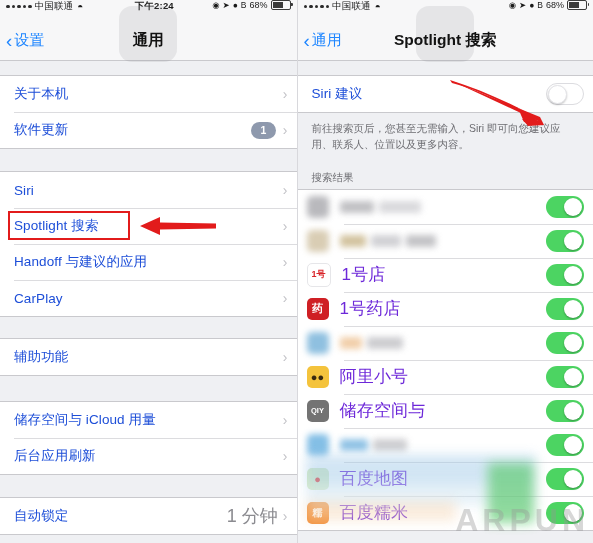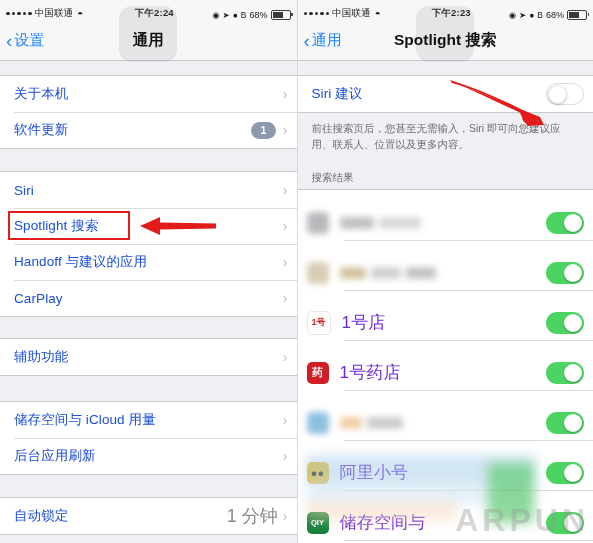--- a/index.html
+++ b/index.html
@@ -7,21 +7,21 @@
     width:593px;height:543px;overflow:hidden;background:#ffffff;
     font-family:"Liberation Sans","DejaVu Sans",sans-serif;
     -webkit-font-smoothing:antialiased;
   }
   .stage{position:relative;width:593px;height:543px;display:flex;}
   .panel{position:relative;width:296px;height:543px;background:#ffffff;overflow:hidden;}
   .panel.left{width:297px;border-right:1px solid #d8d8dc;}
 
   
   .statusbar{
-    height:20px;background:#f7f7f8;display:flex;align-items:flex-end;
+    height:20px;background:#f7f7f8;display:flex;align-items:flex-start;
     padding:0 6px;font-size:9.5px;color:#1a1a1a;position:relative;
   }
   .sb-left{display:flex;align-items:center;gap:3px;}
   .dots{display:flex;gap:2px;align-items:center;}
   .dot{width:3.5px;height:3.5px;border-radius:50%;background:#2b2b2b;display:block;}
   .carrier{font-size:9.5px;letter-spacing:.2px;}
   .wifi{font-size:10px;line-height:1;margin-left:1px;}
   .sb-center{position:absolute;left:12px;right:0;text-align:center;font-size:9.5px;font-weight:bold;letter-spacing:.2px;}
   .sb-right{margin-left:auto;display:flex;align-items:center;gap:3px;position:relative;z-index:2;}
   .sb-ico{font-size:8.5px;line-height:1;display:inline-block;}
@@ -70,21 +70,21 @@
   .toggle.on{background:#4cd462;}
   .toggle.off{background:#ffffff;border:1px solid #dcdce0;box-sizing:border-box;}
   .toggle .knob{position:absolute;top:2px;width:18px;height:18px;border-radius:50%;background:#fff;
     box-shadow:0 1px 2px rgba(0,0,0,.32);}
   .toggle.on .knob{right:2px;}
   .toggle.off .knob{left:1px;top:1px;width:19px;height:19px;box-shadow:0 1px 2px rgba(0,0,0,.22);border:1px solid #e4e4e8;box-sizing:border-box;}
 
   .footnote{padding:7px 14px 9px 14px;font-size:10.5px;line-height:1.55;color:#6d6d72;background:#eff0f3;}
   .secthead{padding:9px 14px 4px 14px;font-size:10.5px;color:#6d6d72;background:#eff0f3;}
 
-  .approw{position:relative;display:flex;align-items:center;height:34px;padding:16px 9px 0 9px;background:#fff;cursor:pointer;}
+  .approw{position:relative;display:flex;align-items:center;height:34px;padding:0 9px 0 9px;background:#fff;cursor:pointer;}
   .approw + .approw::before{content:"";position:absolute;left:46px;right:0;top:0;height:1px;background:#dcdcdf;}
   .appicon{width:22px;height:22px;border-radius:5px;flex:none;margin-right:11px;
     font-size:9px;color:#fff;display:flex;align-items:center;justify-content:center;font-weight:bold;overflow:hidden;}
   .appname{font-size:17px;color:#6d28d9;flex:1;letter-spacing:.2px;}
 
   
   .blurwrap{flex:1;display:flex;align-items:center;filter:blur(3px);opacity:.85;}
   .blk{height:12px;border-radius:2px;margin-right:5px;}
 
   
@@ -216,21 +216,20 @@
         <span class="dots">
           <i class="dot"></i>
             <i class="dot"></i>
             <i class="dot"></i>
             <i class="dot"></i>
             <i class="dot"></i>
         </span>
         <span class="carrier">中国联通</span>
         <span class="wifi">◓</span>
       </div>
-      <div class="sb-center">下午2:23</div>
       <div class="sb-right">
         <span class="sb-ico">◉</span>
         <span class="sb-ico">➤</span>
         <span class="sb-ico">●</span>
         <span class="sb-ico">B</span>
         <span class="batt-pct">68%</span>
         <span class="batt">
             <i></i>
           </span>
       </div>
@@ -319,40 +318,41 @@
 
         <div class="approw">
           <span class="appicon" style="background:#f4c33c;color:#3a2a10;font-size:11px;">●●</span>
           <span class="appname">阿里小号</span>
           <span class="toggle on">
               <span class="knob"></span>
             </span>
         </div>
 
         <div class="approw">
-          <span class="appicon" style="background:#15803d;color:#fff;font-size:7.5px;">QIY</span>
+          <span class="appicon" style="background:#737373;color:#fff;font-size:7.5px;">QIY</span>
           <span class="appname">储存空间与</span>
           <span class="toggle on">
               <span class="knob"></span>
             </span>
         </div>
 
         <div class="approw">
           <span class="appicon" style="background:#84bfe6;filter:blur(3px);"></span>
           <span class="blurwrap">
             <i class="blk" style="width:28px;background:#7fb9e2;"></i>
             <i class="blk" style="width:34px;background:#c6c6ca;"></i>
           </span>
           <span class="toggle on">
               <span class="knob"></span>
             </span>
         </div>
 
         <div class="approw">
           <span class="appicon" style="background:#d9ecc4;color:#e8322c;font-size:11px;">●</span>
+          <span class="appname">百度地图</span>
           <span class="toggle on">
               <span class="knob"></span>
             </span>
         </div>
 
         <div class="approw">
           <span class="appicon" style="background:#f2903a;color:#fff;font-size:10px;">糯</span>
           <span class="appname">百度糯米</span>
           <span class="toggle on">
               <span class="knob"></span>

